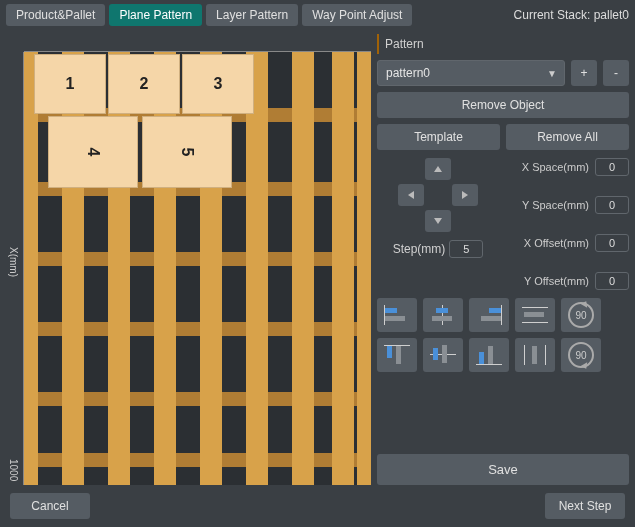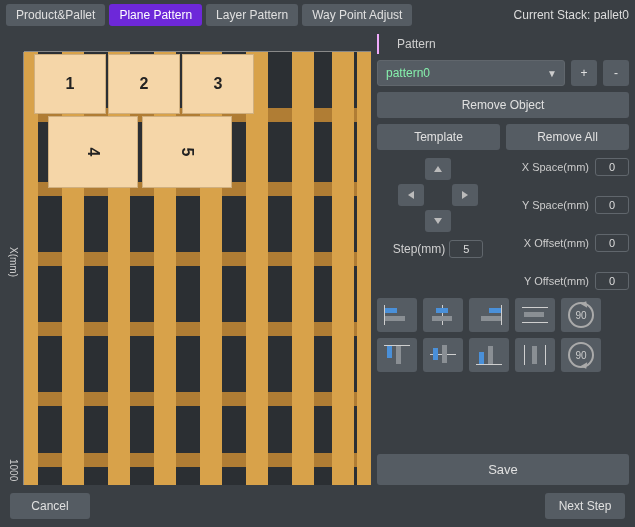--- a/index.html
+++ b/index.html
@@ -1,20 +1,20 @@
 <!DOCTYPE html>
 <html><head>
 <meta charset="utf-8">
 <style>
   * { box-sizing: border-box; margin: 0; padding: 0; font-family: "Segoe UI", Arial, sans-serif; }
   body { background: #3a3f44; color: #d0d0d0; width: 635px; height: 527px; overflow: hidden; font-size: 12px; }
   .root { display: flex; flex-direction: column; height: 100%; }
   .topbar { display: flex; align-items: center; padding: 4px 6px; }
   .tab-btn { background: #555c63; color: #e0e0e0; border: none; padding: 4px 10px; margin-right: 4px; border-radius: 3px; font-size: 12px; cursor: pointer; }
-  .tab-btn.active { background: #6d28d9; color: #fff; }
+  .tab-btn.active { background: #0f766e; color: #fff; }
   .top-spacer { flex: 1; }
   .current-stack { font-size: 12px; color: #ddd; }
   .main { flex: 1; display: flex; padding: 4px 6px 0 6px; gap: 6px; }
   .canvas-col { flex: 1; display: flex; flex-direction: column; }
   .h-ruler-row { display: flex; height: 18px; align-items: flex-end; }
   .h-ruler-row .corner { width: 18px; }
   .h-ruler { flex: 1; position: relative; font-size: 10px; color:#ccc; }
   .h-ruler .lbl { position:absolute; top:0; }
   .tick-line-h { position:absolute; bottom:0; left:0; right:0; height:1px; background:#888; }
   .canvas-row { flex:1; display:flex; }
@@ -26,26 +26,26 @@
   .pallet { position:absolute; left:0; top:0; right:0; bottom:0; }
   .slat-v { position:absolute; top:0; bottom:0; width:22px; background:#d8a24a; }
   .slat-v.edge { width:14px; }
   .slat-h { position:absolute; left:0; right:0; height:14px; background:#b07d34; }
   
   .box { position:absolute; background:#f5d6a8; border:1px solid #d0b080; display:flex; align-items:center; justify-content:center; font-size:16px; font-weight:bold; color:#222;}
   .box .num { transform: rotate(0deg);}
   .box.vert .num { transform: rotate(90deg);}
   
   .panel { width:252px; display:flex; flex-direction:column; gap:6px; }
-  .section-header { background:#3a3f44; border-left:2px solid #f0abfc; padding:3px 18px; font-size:12px; }
+  .section-header { background:#3a3f44; border-left:2px solid #a16207; padding:3px 6px; font-size:12px; }
   .row { display:flex; gap:6px; }
   .btn { flex:1; background:#555c63; border:none; color:#e0e0e0; padding:6px 4px; font-size:12px; border-radius:3px; cursor:pointer; }
   .btn.small { flex:0 0 26px; padding:4px 0; }
   .select-wrap { flex:1; position:relative; }
-  .select { width:100%; background:#555c63; color:#86efac; border:1px solid #60666c; border-radius:3px; padding:5px 24px 5px 8px; font-size:12px; appearance:none; }
+  .select { width:100%; background:#555c63; color:#e5e5e5; border:1px solid #60666c; border-radius:3px; padding:5px 24px 5px 8px; font-size:12px; appearance:none; }
   .select-arrow { position:absolute; right:8px; top:50%; transform:translateY(-50%); pointer-events:none; font-size:10px; color:#ccc;}
   .arrow-pad { display:flex; flex-direction:column; align-items:center; gap:4px; padding:2px;}
   .arrow-row { display:flex; gap:28px; }
   .arrow-btn { width:26px; height:22px; background:#555c63; border:none; border-radius:3px; color:#bbb; display:flex; align-items:center; justify-content:center; cursor:pointer;}
   .arrow-btn svg { width:10px; height:10px; fill:#bbb;}
   .grid-params { display:flex; gap:8px;}
   .spacing-col { flex:1; display:flex; flex-direction:column; gap:16px; }
   .param-row { display:flex; align-items:center; justify-content:flex-end; gap:6px; height:22px;}
   .param-row .plabel { font-size:11px; color:#ccc;}
   .num-input { width:34px; background:#3a3f44; border:1px solid #60666c; border-radius:3px; color:#ddd; font-size:11px; text-align:center; padding:2px 0;}

